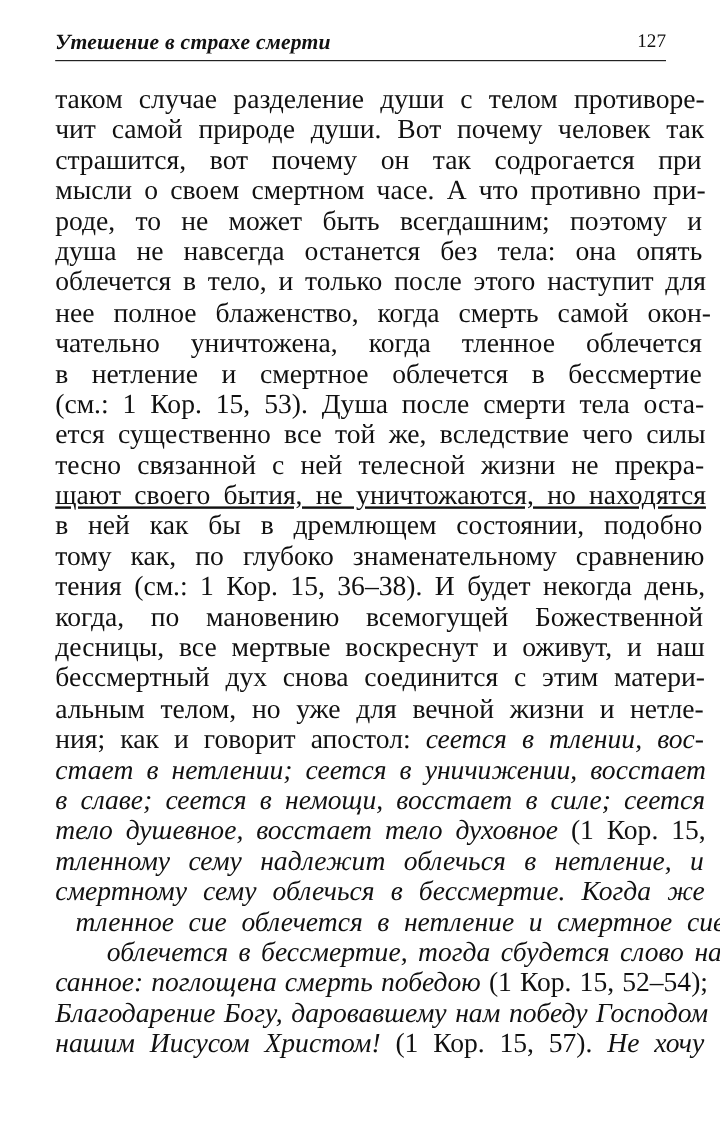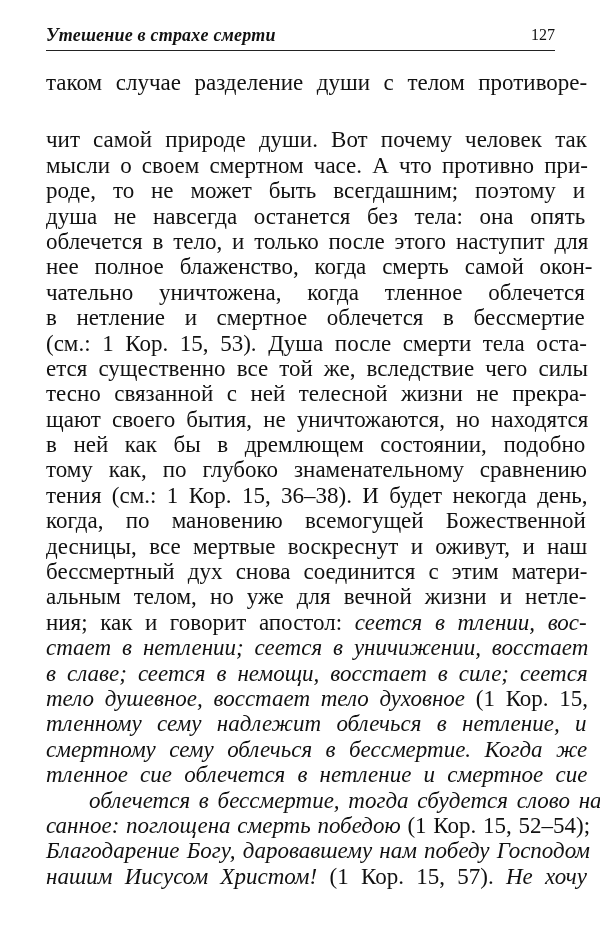--- a/index.html
+++ b/index.html
@@ -23,44 +23,45 @@
 <body>
 
 <div class="page">
   <div class="running-head">
     <span class="head-title">Утешение в страхе смерти</span>
     <span class="head-num">127</span>
   </div>
   <div class="head-rule"></div>
   <div class="body-text" id="body-text">
       <span class="line" style="text-align: left; display: block; word-spacing: 7.8125px;"><span>таком случае разделение души с телом противоре-</span></span>
-      <span class="line" style="text-align: center; display: block; word-spacing: 7.43973px; margin-top: 32px;"><span>чит самой природе души. Вот почему человек так</span></span>
+      <span class="line" style="text-align: center; display: block; word-spacing: 7.43973px;"><span>чит самой природе души. Вот почему человек так</span></span>
+      <span class="line" style="text-align: left; display: block; word-spacing: 13.9453px;"><span>страшится, вот почему он так содрогается при</span></span>
       <span class="line" style="text-align: left; display: block; word-spacing: 4.43359px;"><span>мысли о своем смертном часе. А что противно при-</span></span>
       <span class="line" style="text-align: left; display: block; word-spacing: 11.1429px;"><span>роде, то не может быть всегдашним; поэтому и</span></span>
       <span class="line" style="text-align: left; display: block; word-spacing: 10.9196px;"><span>душа не навсегда останется без тела: она опять</span></span>
       <span class="line" style="text-align: right; display: block; word-spacing: 4.10547px;"><span>облечется в тело, и только после этого наступит для</span></span>
       <span class="line" style="text-align: left; display: block; word-spacing: 10.0703px;"><span>нее полное блаженство, когда смерть самой окон-</span></span>
       <span class="line" style="text-align: left; display: block; word-spacing: 20.0391px;"><span>чательно уничтожена, когда тленное облечется</span></span>
       <span class="line" style="text-align: left; display: block; word-spacing: 13.8958px;"><span>в нетление и смертное облечется в бессмертие</span></span>
       <span class="line" style="text-align: left; display: block; word-spacing: 5.84201px;"><span>(см.: 1 Кор. 15, 53). Душа после смерти тела оста-</span></span>
       <span class="line" style="text-align: left; display: block; word-spacing: 5.33482px;"><span>ется существенно все той же, вследствие чего силы</span></span>
       <span class="line" style="text-align: left; display: block; word-spacing: 7.67634px;"><span>тесно связанной с ней телесной жизни не прекра-</span></span>
-      <span class="line" style="text-align: left; display: block; word-spacing: 5.31771px;"><span>щают своего бытия, не уничтожаются, но находятся</span></span>
+      <span class="line" style="text-align: left; display: block; word-spacing: 5.31771px; text-decoration: underline;"><span>щают своего бытия, не уничтожаются, но находятся</span></span>
       <span class="line" style="text-align: left; display: block; word-spacing: 10.7946px;"><span>в ней как бы в дремлющем состоянии, подобно</span></span>
       <span class="line" style="text-align: left; display: block; word-spacing: 10.1781px;"><span>тому как, по глубоко знаменательному сравнению</span></span>
       <span class="line" style="text-align: left; display: block; word-spacing: 4.62153px;"><span>тения (см.: 1 Кор. 15, 36–38). И будет некогда день,</span></span>
       <span class="line" style="text-align: left; display: block; word-spacing: 16.4375px;"><span>когда, по мановению всемогущей Божественной</span></span>
       <span class="line" style="text-align: left; display: block; word-spacing: 6.59152px;"><span>десницы, все мертвые воскреснут и оживут, и наш</span></span>
       <span class="line" style="text-align: left; display: block; word-spacing: 7.39583px;"><span>бессмертный дух снова соединится с этим матери-</span></span>
       <span class="line" style="text-align: right; display: block; word-spacing: 7.30859px;"><span>альным телом, но уже для вечной жизни и нетле-</span></span>
       <span class="line" style="text-align: left; display: block; word-spacing: 6.83789px;"><span>ния; как и говорит апостол: </span><span class="it">сеется в тлении, вос-</span></span>
       <span class="line" style="text-align: left; display: block; word-spacing: 5.14583px;"><span class="it">стает в нетлении; сеется в уничижении, восстает</span></span>
       <span class="line" style="text-align: left; display: block; word-spacing: 5.27148px;"><span class="it">в славе; сеется в немощи, восстает в силе; сеется</span></span>
       <span class="line" style="text-align: right; display: block; word-spacing: 4.98661px;"><span class="it">тело душевное, восстает тело духовное</span><span> (1 Кор. 15,</span></span>
       <span class="line" style="text-align: left; display: block; word-spacing: 9.56771px;"><span class="it">тленному сему надлежит облечься в нетление, и</span></span>
       <span class="line" style="text-align: left; display: block; word-spacing: 7.69531px;"><span class="it">смертному сему облечься в бессмертие. Когда же</span></span>
-      <span class="line" style="text-align: left; display: block; word-spacing: 6.41295px;"><span class="it">тленное сие облечется в нетление и смертное сие</span></span>
+      <span class="line" style="text-align: left; display: block; word-spacing: 6.41295px; margin-left: 17px;"><span class="it">тленное сие облечется в нетление и смертное сие</span></span>
       <span class="line" style="text-align: left; display: block; word-spacing: 3.0026px; margin-left: 43px;"><span class="it">облечется в бессмертие, тогда сбудется слово напи-</span></span>
       <span class="line" style="text-align: left; display: block; word-spacing: 0.986607px;"><span class="it">санное: поглощена смерть победою</span><span> (1 Кор. 15, 52–54);</span></span>
       <span class="line" style="text-align: left; display: block; word-spacing: 1.45938px;"><span class="it">Благодарение Богу, даровавшему нам победу Господом</span></span>
       <span class="line" style="text-align: left; display: block; word-spacing: 6.55469px;"><span class="it">нашим Иисусом Христом!</span><span> (1 Кор. 15, 57). </span><span class="it">Не хочу</span></span>
     </div>
 </div>
 
 </body></html>

